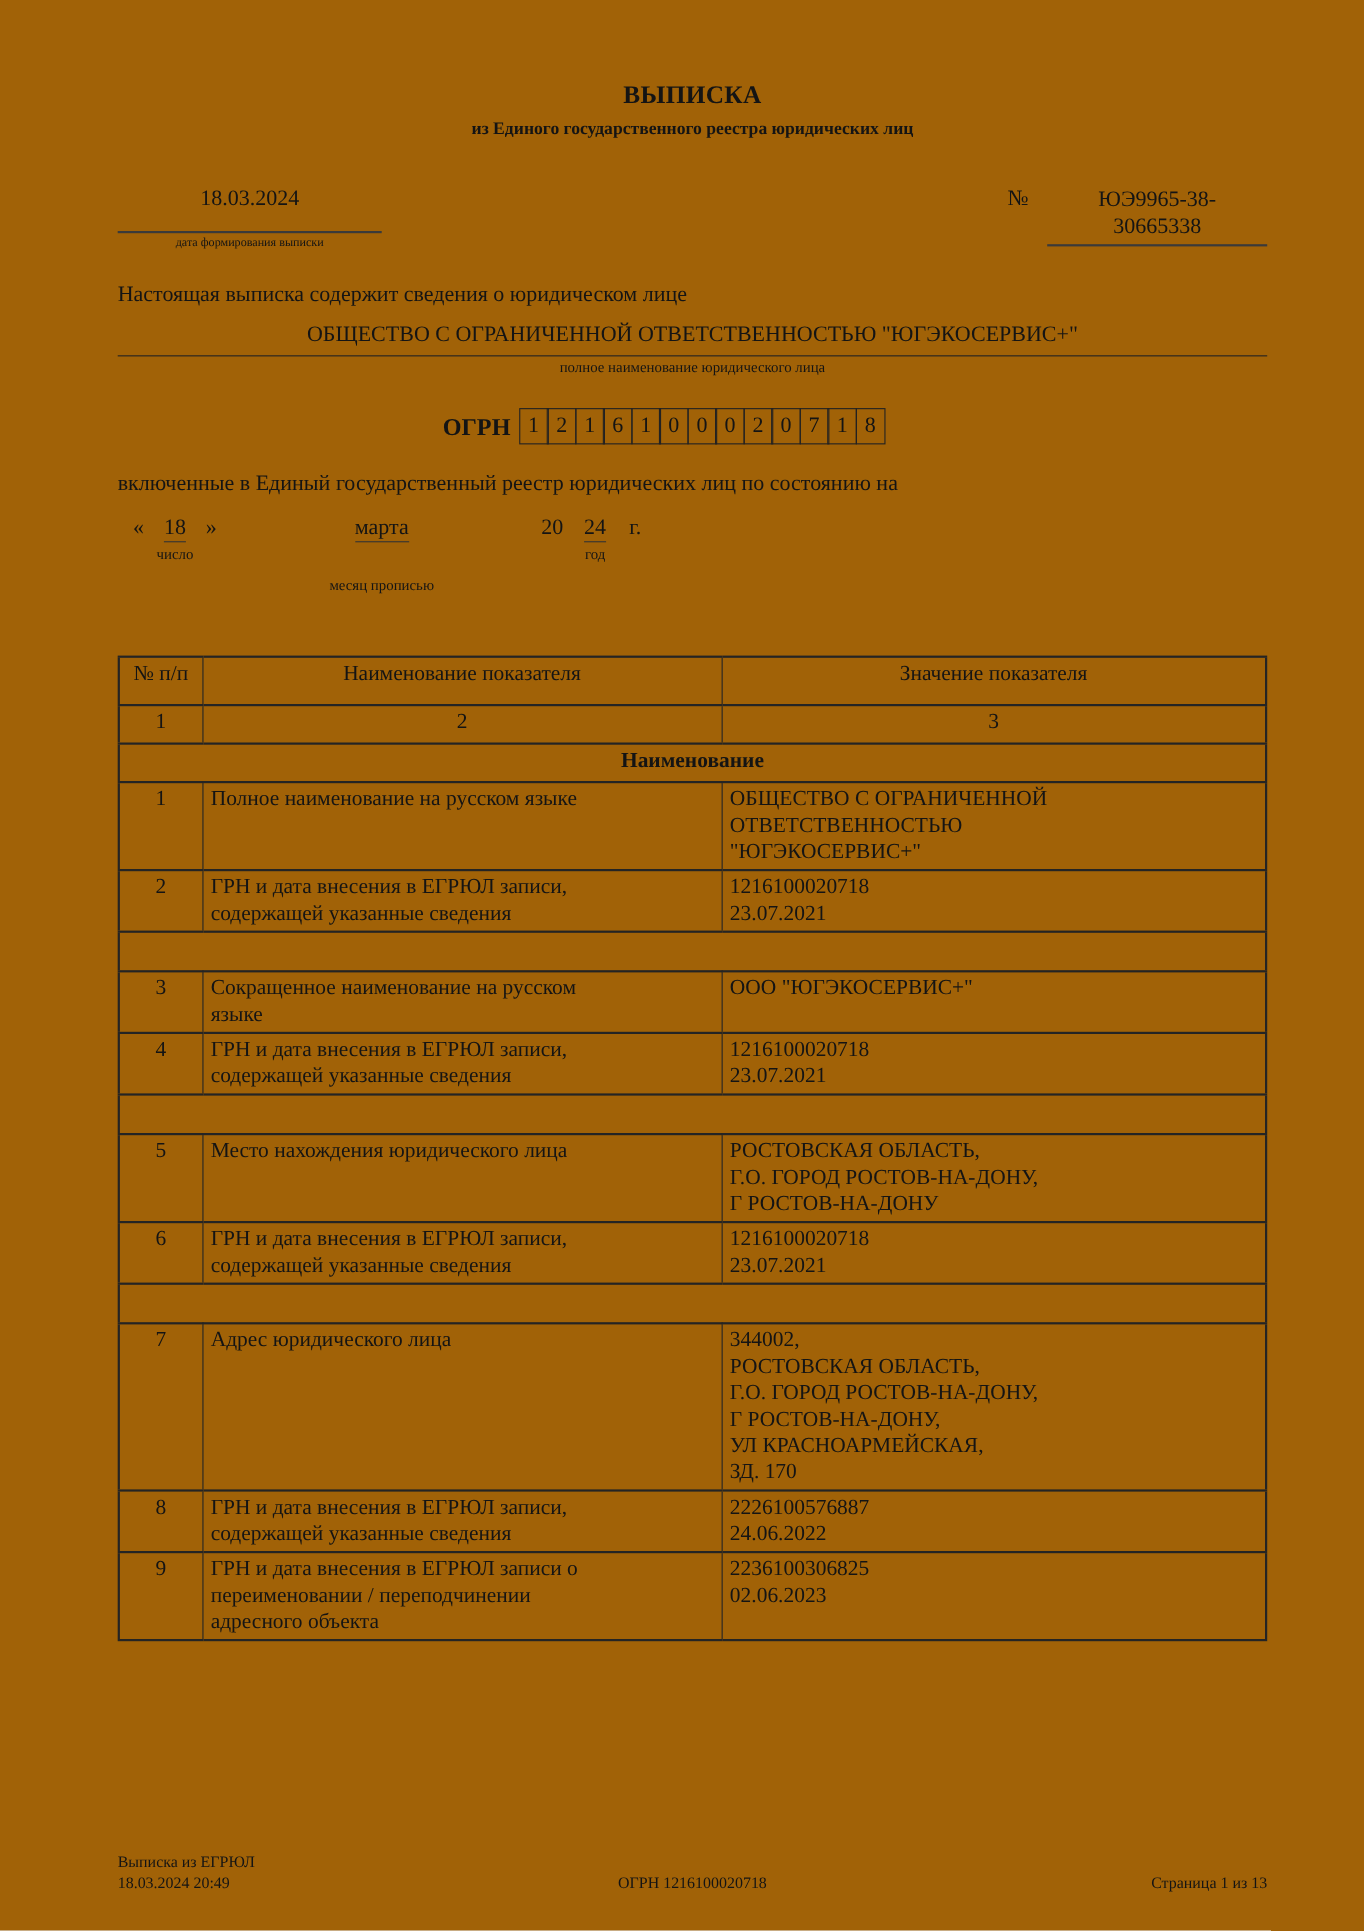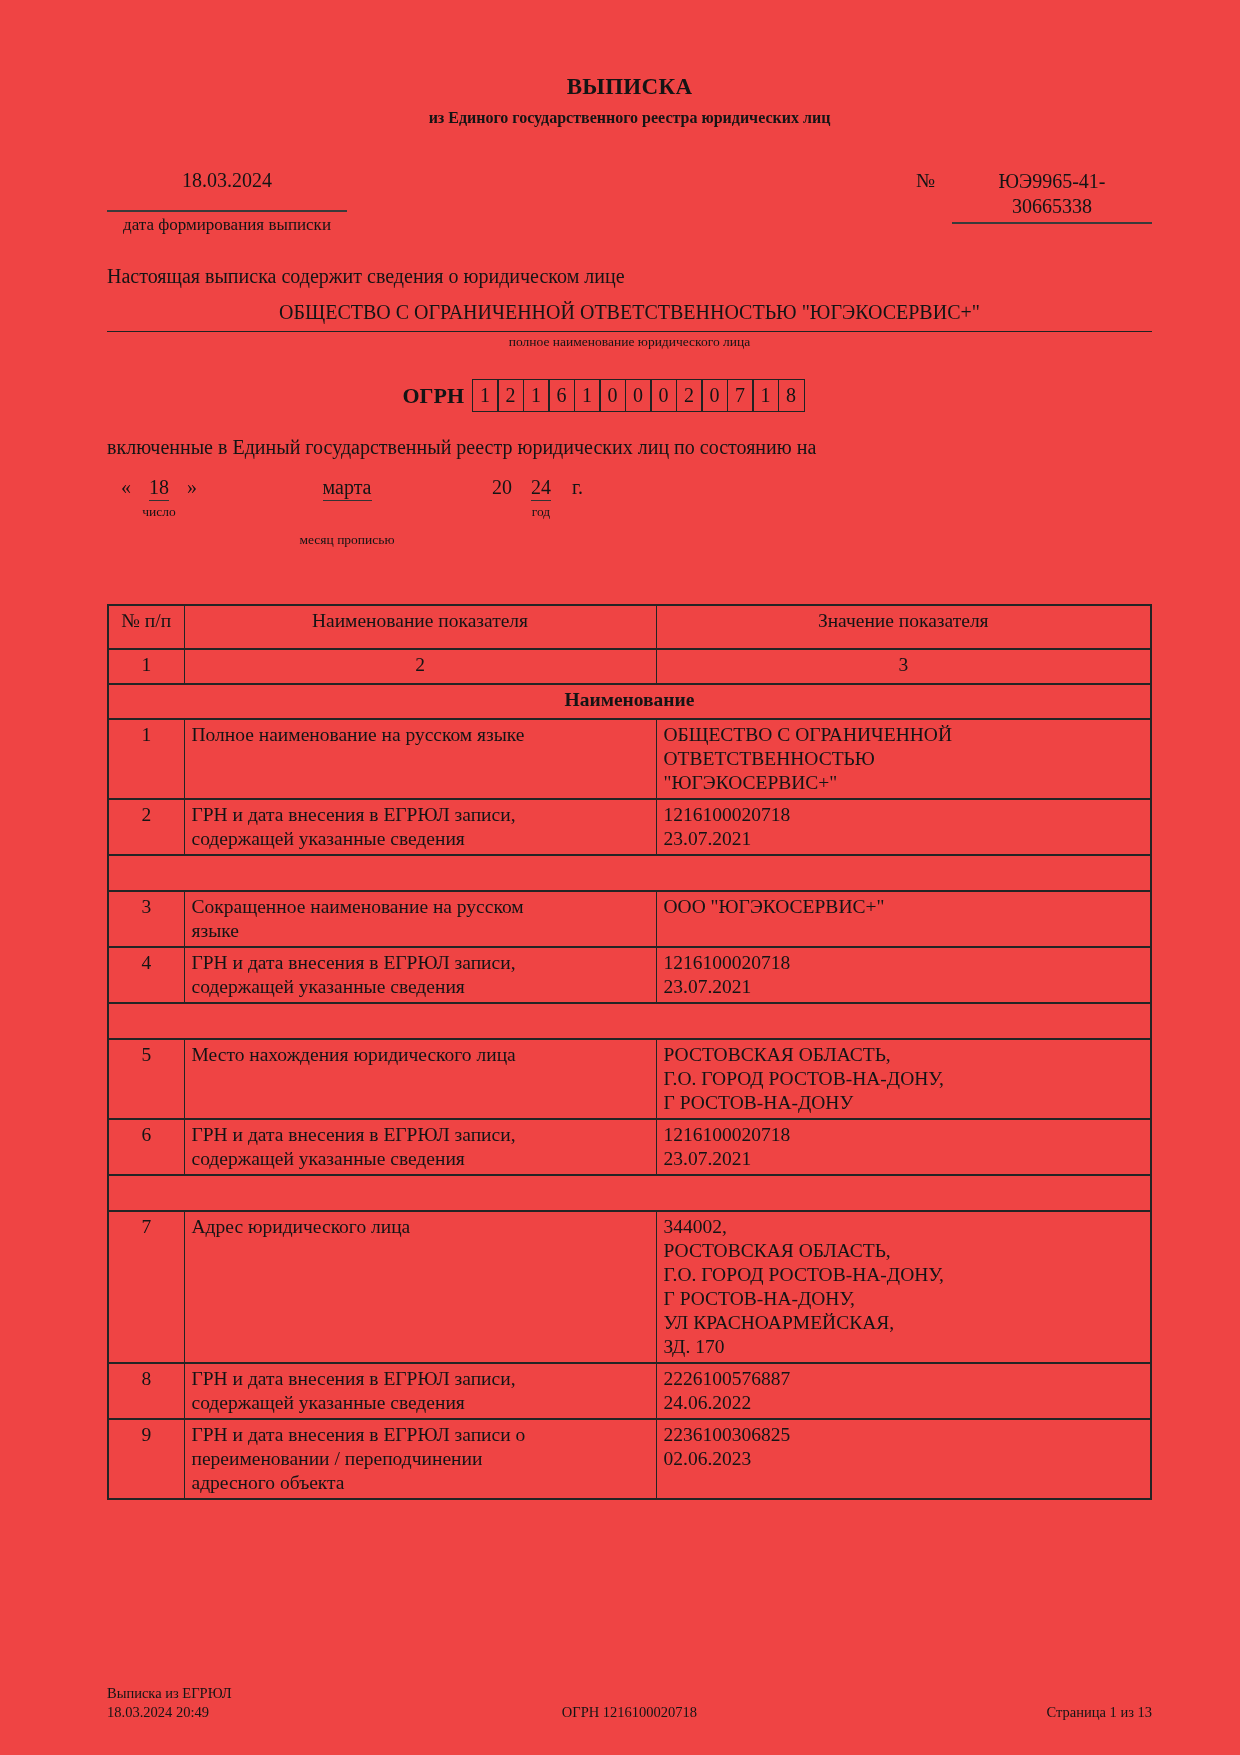--- a/index.html
+++ b/index.html
@@ -1,29 +1,29 @@
 <!DOCTYPE html>
 <html lang="ru"><head>
 <meta charset="utf-8">
 <style>
   html,body { margin:0; padding:0; background:#e8e8e8; }
   .page {
-    width:1240px; height:1755px; background:#ef4444; color:#141414;
+    width:1240px; height:1755px; background:#a16207; color:#141414;
     font-family:"Liberation Serif", serif; position:relative; margin:0 auto;
     box-sizing:border-box; overflow:hidden;
   }
   .inner { padding:0 88px 0 107px; }
 
   .title { padding-top:74px; text-align:center; font-size:23px; font-weight:bold; letter-spacing:0.3px; }
   .subtitle { margin-top:9px; text-align:center; font-size:16px; font-weight:bold; }
 
   .meta { margin-top:42px; display:flex; justify-content:space-between; align-items:flex-start; }
   .meta-left { width:240px; }
   .meta-date { font-size:20px; text-align:center; padding-bottom:18px; border-bottom:2px solid #3a3a3a; }
-  .meta-caption { margin-top:3px; text-align:center; font-size:17px; }
+  .meta-caption { margin-top:3px; text-align:center; font-size:11px; }
   .meta-right { width:236px; display:flex; align-items:flex-start; }
   .num-label { font-size:20px; width:36px; flex:none; }
   .num-value { flex:1; border-bottom:2px solid #3a3a3a; padding-bottom:3px; }
   .num-value div { font-size:20px; text-align:center; line-height:25px; }
 
   .statement { margin:30px 0 0 0; font-size:20px; }
 
   .company-block { margin-top:13px; }
   .company-name { text-align:center; font-size:20px; padding-bottom:7px; border-bottom:1.5px solid #222; }
   .company-caption { margin-top:2px; text-align:center; font-size:13.5px; }
@@ -76,21 +76,21 @@
     <div class="subtitle">из Единого государственного реестра юридических лиц</div>
 
     <div class="meta">
       <div class="meta-left">
         <div class="meta-date">18.03.2024</div>
         <div class="meta-caption">дата формирования выписки</div>
       </div>
       <div class="meta-right">
         <span class="num-label">№</span>
         <div class="num-value">
-          <div>ЮЭ9965-41-</div>
+          <div>ЮЭ9965-38-</div>
           <div>30665338</div>
         </div>
       </div>
     </div>
 
     <p class="statement">Настоящая выписка содержит сведения о юридическом лице</p>
 
     <div class="company-block">
       <div class="company-name">ОБЩЕСТВО С ОГРАНИЧЕННОЙ ОТВЕТСТВЕННОСТЬЮ "ЮГЭКОСЕРВИС+"</div>
       <div class="company-caption">полное наименование юридического лица</div>

